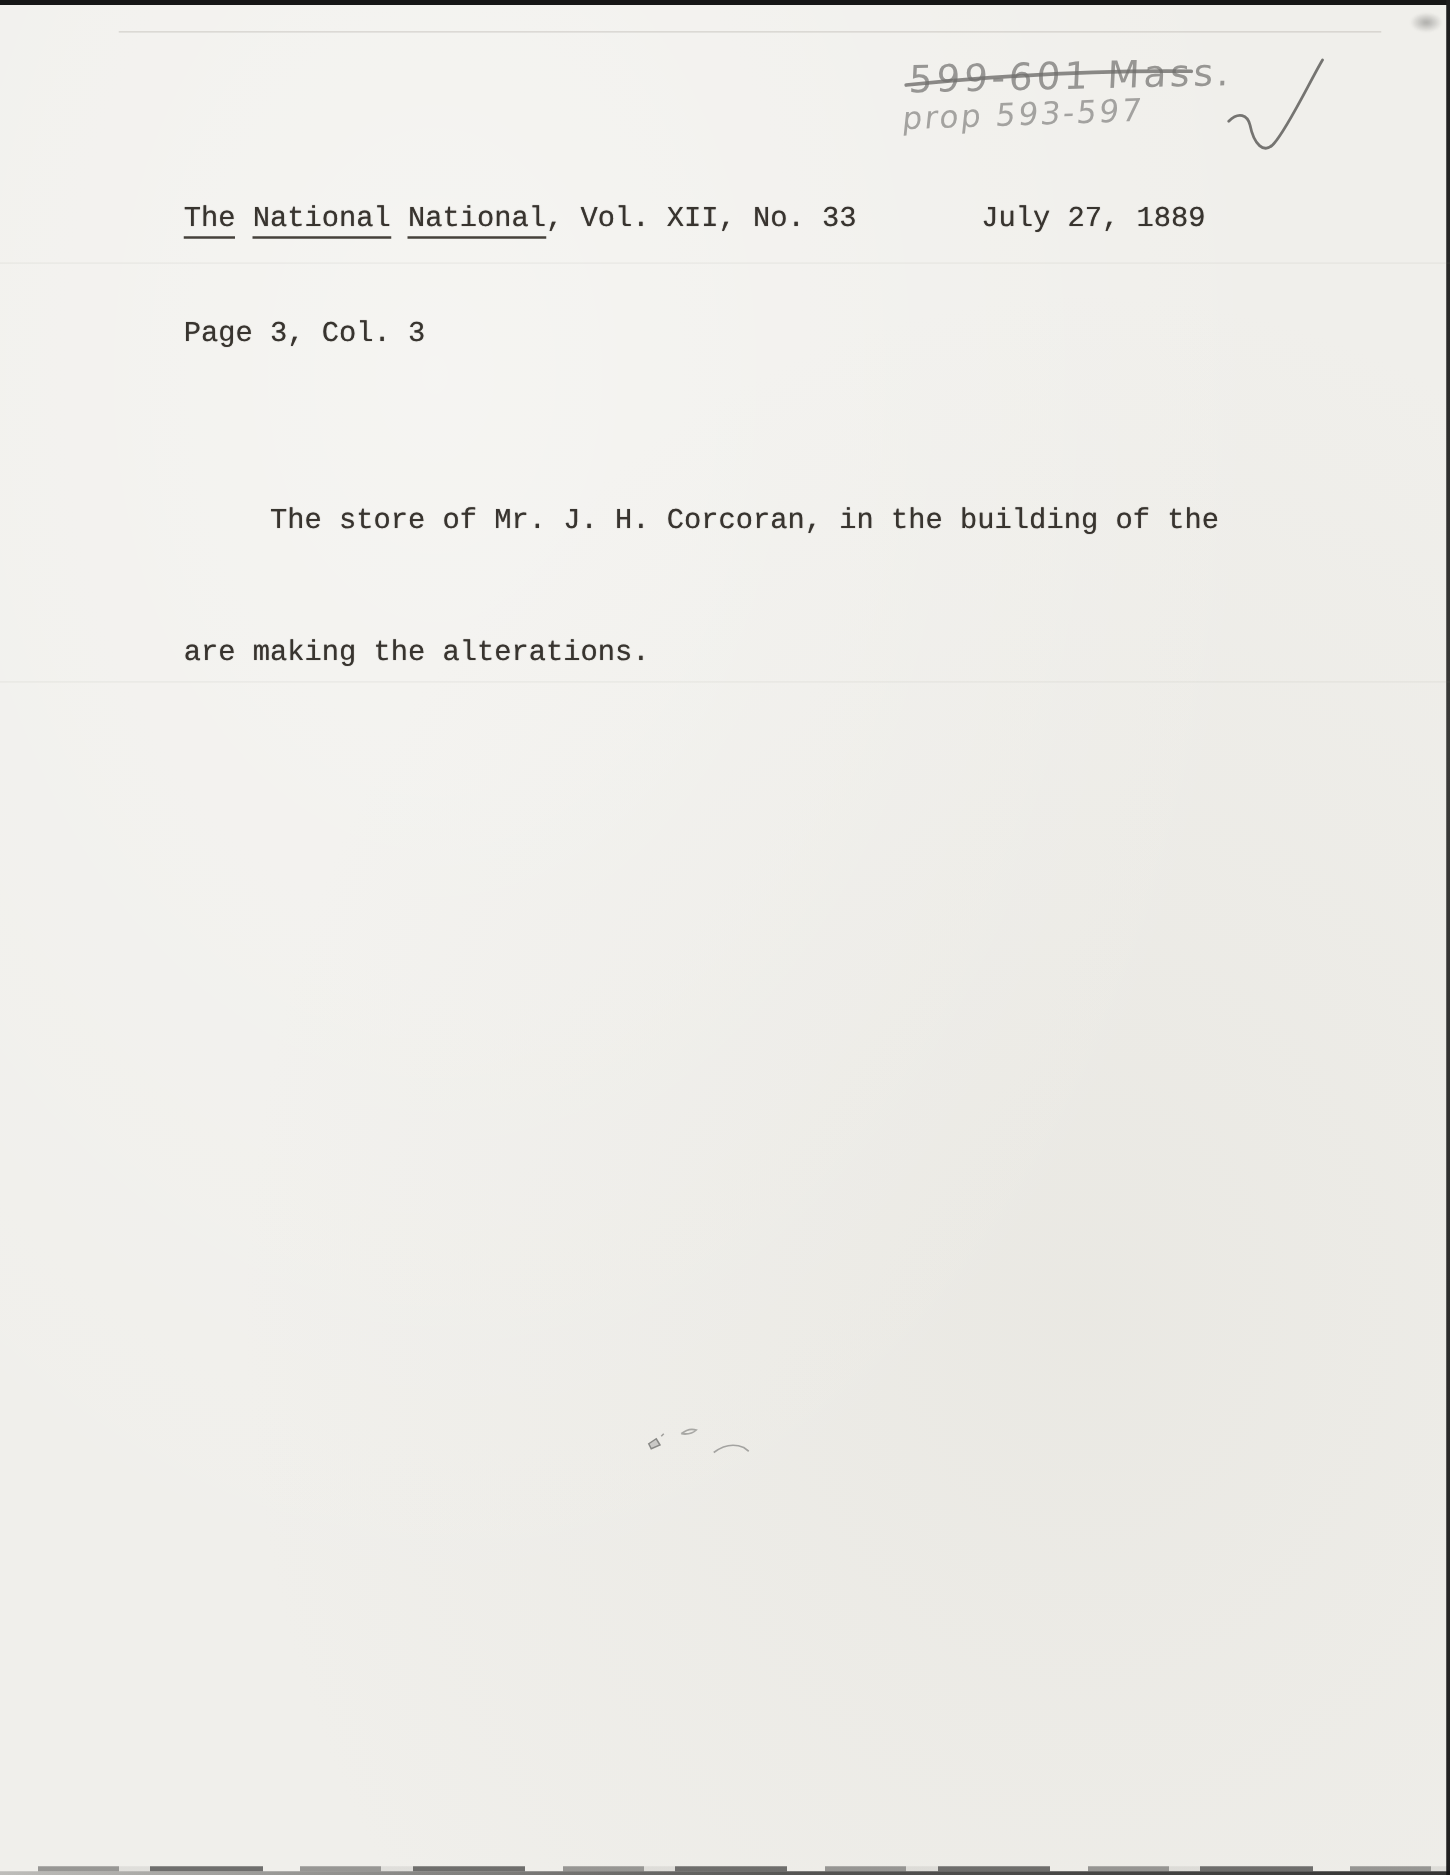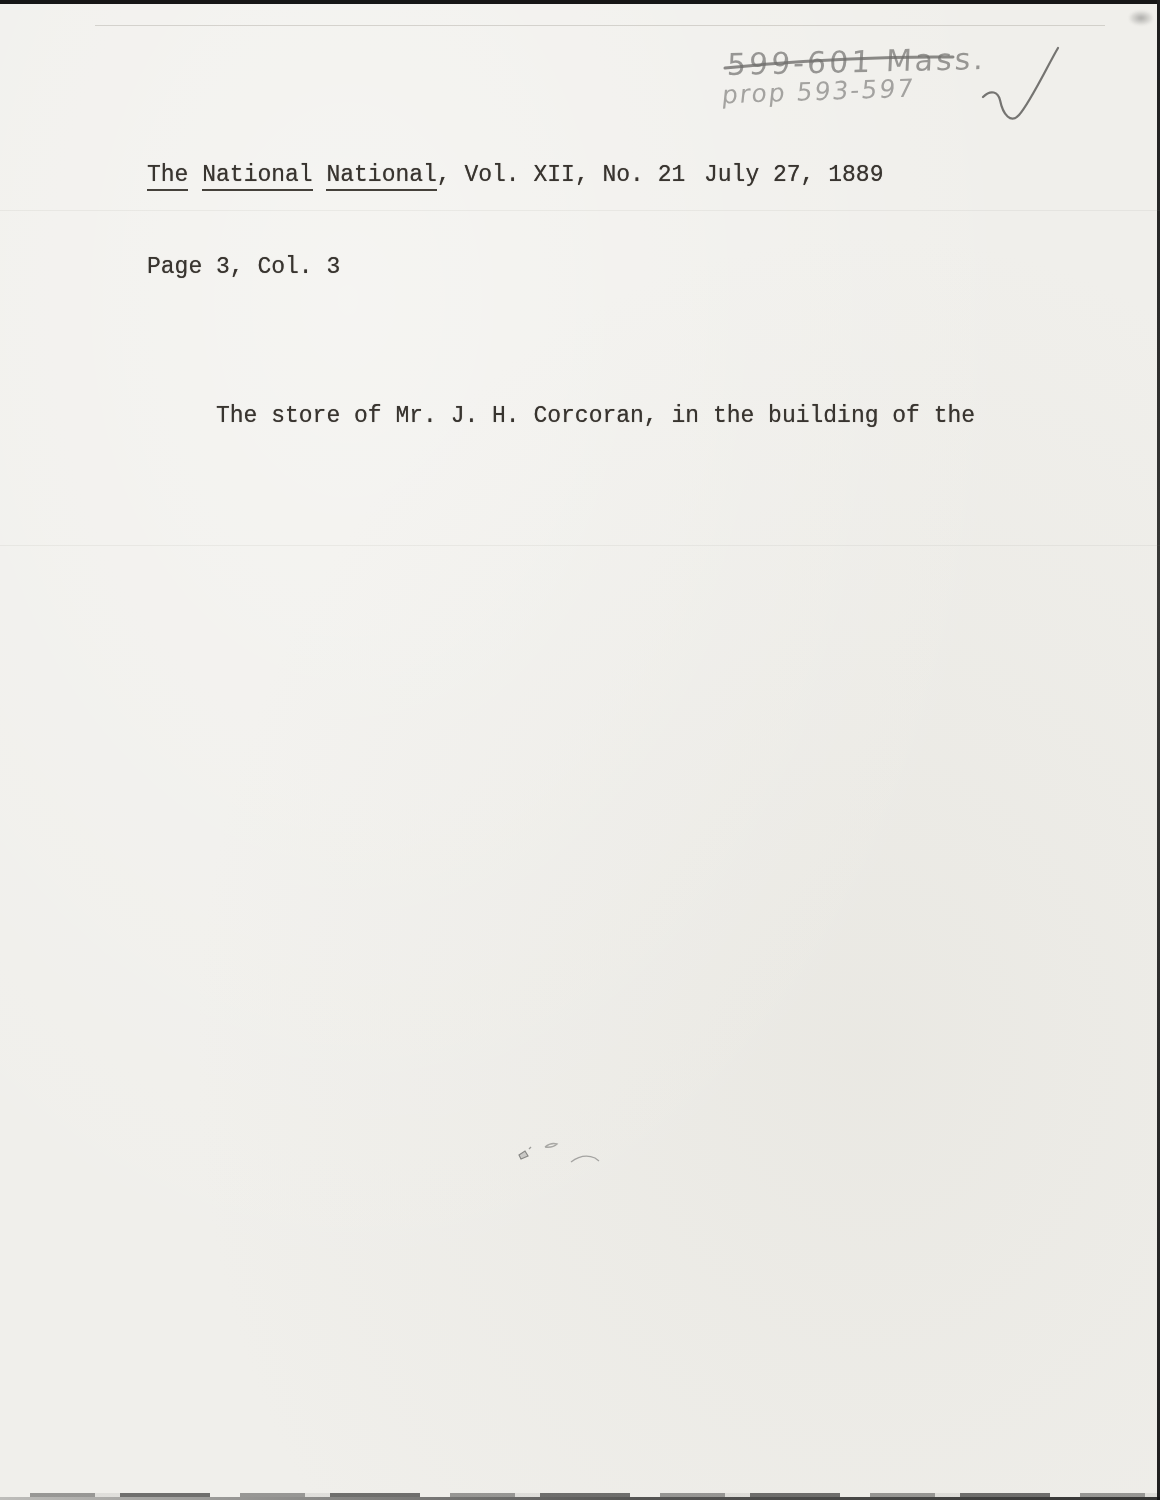--- a/index.html
+++ b/index.html
@@ -34,21 +34,21 @@
   .crease.c3{top:545px;left:0;width:1160px;opacity:.10;}
   
   .tw{
     position:absolute;
     color:#38342f;
     font-size:23px;line-height:30px;
     white-space:pre;
     text-shadow:0 0 0.7px rgba(56,52,47,0.75);
   }
   .header-line{left:147px;top:160px;}
-  .date{left:704px;top:160px;}
+  .date{left:785px;top:160px;}
   .page-ref{left:147px;top:252px;text-align:center;}
   .uw{border-bottom:2px solid #45413b;padding-bottom:1px;margin-right:13.8px;}
   .uw.last{margin-right:0;}
   .body-block{left:147px;top:341px;}
   .body-line{height:46px;white-space:pre;}
   .body-line.indent{padding-left:69px;}
   
   .pencil{
     position:absolute;
     font-family:"DejaVu Sans",sans-serif;
@@ -85,28 +85,29 @@
   <span class="pencil anno-rewritten">prop 593-597</span>
 
   <svg class="mark" style="left:715px;top:40px;" width="250" height="75" viewBox="0 0 250 75">
     <path d="M10 28 C 60 23, 150 16, 238 17" stroke="#6f6e6c" stroke-width="3" fill="none" stroke-linecap="round" opacity="0.8"></path>
   </svg>
 
   <svg class="mark" style="left:975px;top:45px;" width="90" height="95" viewBox="0 0 90 95">
     <path d="M8 52 c 8 -8 15 -5 17 3 c 3 15 11 24 19 15 C 55 58 74 18 83 3" stroke="#5f5e5c" stroke-width="2.2" fill="none" stroke-linecap="round" opacity="0.85"></path>
   </svg>
 
-  <div class="tw header-line"><span class="uw">The</span><span class="uw">National</span><span class="uw last">National</span><span>, Vol. XII, No. 21</span></div>
+  <div class="tw header-line"><span class="uw">The</span><span class="uw">National</span><span class="uw last">National</span><span>, Vol. XII, No. 33</span></div>
 
   <div class="tw date">July 27, 1889</div>
 
   <div class="tw page-ref">Page 3, Col. 3</div>
 
   <div class="tw body-block">
     <div class="body-line indent">The store of Mr. J. H. Corcoran, in the building of the</div>
+    <div class="body-line">are making the alterations.</div>
   </div>
 
   <svg class="mark" style="left:505px;top:1130px;" width="110" height="45" viewBox="0 0 110 45">
     <path d="M40 17 q 6 -5 12 -3 q -4 4 -12 3" stroke="#8a8a88" stroke-width="1.4" fill="none" opacity="0.7"></path>
     <path d="M14 25 l 6 -4 l 3 5 l -7 3 z" stroke="#6f6f6d" stroke-width="1.2" fill="rgba(110,110,108,0.35)" opacity="0.8"></path>
     <path d="M24 19 l 2 -2" stroke="#7a7a78" stroke-width="1.2" fill="none" opacity="0.7"></path>
     <path d="M66 32 q 12 -9 24 -4 l 4 3" stroke="#7d7d7b" stroke-width="1.3" fill="none" opacity="0.65"></path>
   </svg>
 
 </div>

